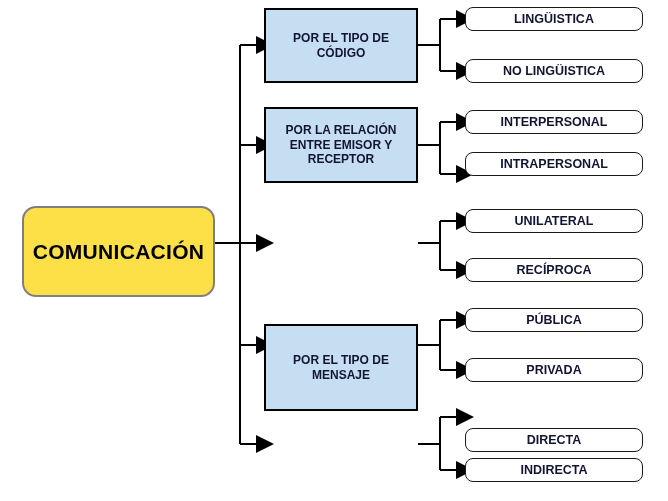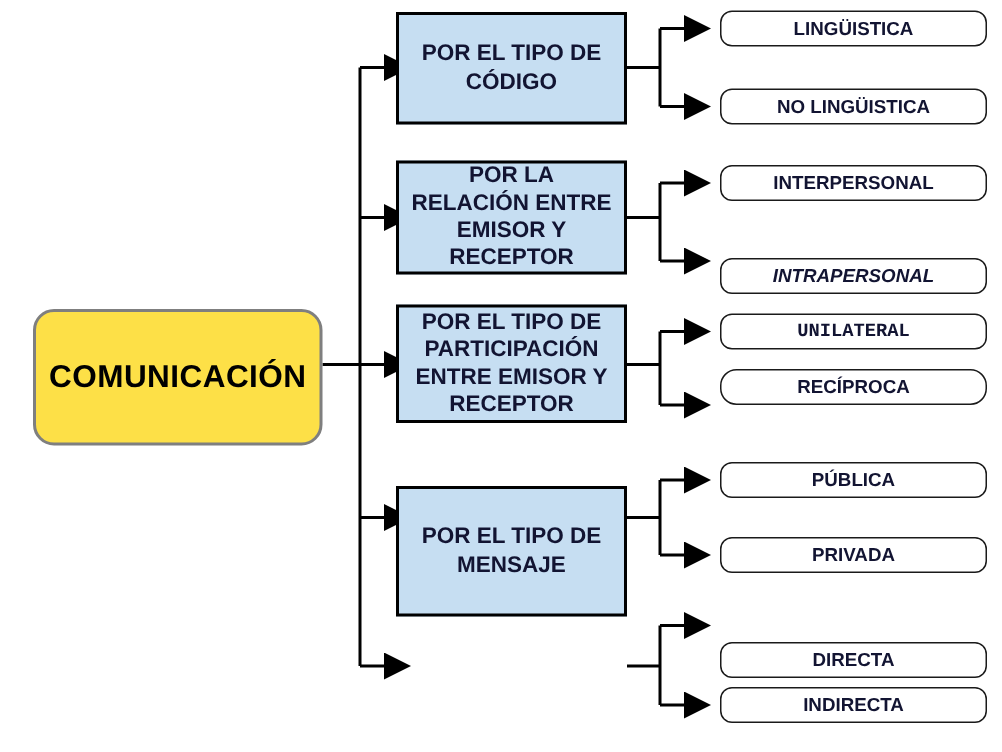--- a/index.html
+++ b/index.html
@@ -13,27 +13,27 @@
     text-align:center; box-sizing:border-box;
   }
   .root {
     left:22px; top:206px; width:193px; height:91px;
     background:#fde047; border:2px solid #7F7F7F; border-radius:14px;
     font-size:21px; font-weight:bold; color:#000000; letter-spacing:0.3px;
   }
   .branch {
     left:264px; width:154px;
     background:#C6DEF2; border:2px solid #000000;
-    font-size:15px; font-weight:bold; color:#121432;
+    font-size:12px; font-weight:bold; color:#121432;
     line-height:1.22; padding:16px 7px;
   }
   .leaf {
     left:465px; width:178px; height:24px;
     background:#FFFFFF; border:1.5px solid #1A1A1A; border-radius:8px;
-    font-size:12.5px; font-weight:bold; color:#121432;margin-left:15px;
+    font-size:12.5px; font-weight:bold; color:#121432;
   }
 </style>
 </head>
 <body>
 
 <div class="canvas">
 
   <svg class="connectors" viewBox="0 0 668 501" xmlns="http://www.w3.org/2000/svg">
     <defs>
       <marker id="arrow" viewBox="0 0 10 10" refX="0" refY="5" markerWidth="9" markerHeight="9" orient="auto">
@@ -76,27 +76,26 @@
         <path d="M440,417 V470"></path>
       <path d="M440,417 H456" marker-end="url(#arrow)"></path>
       <path d="M440,470 H456" marker-end="url(#arrow)"></path>
     </g>
   </svg>
 
   <div class="node root">COMUNICACIÓN</div>
 
   <div class="node branch" style="top:8px;   height:75px;">POR EL TIPO DE CÓDIGO</div>
   <div class="node branch" style="top:107px; height:76px;">POR LA RELACIÓN ENTRE EMISOR Y RECEPTOR</div>
-  <div class="node branch" style="top:203px; height:79px;">POR EL TIPO DE PARTICIPACIÓN ENTRE EMISOR Y RECEPTOR</div>
   <div class="node branch" style="top:324px; height:87px;">POR EL TIPO DE MENSAJE</div>
 
   <div class="node leaf" style="top:7px;">LINGÜISTICA</div>
   <div class="node leaf" style="top:59px;">NO LINGÜISTICA</div>
   <div class="node leaf" style="top:110px;">INTERPERSONAL</div>
-  <div class="node leaf" style="top:172px;font-style:italic;">INTRAPERSONAL</div>
-  <div class="node leaf" style="top:209px;font-family:Liberation Mono, monospace;">UNILATERAL</div>
-  <div class="node leaf" style="top:246px;border-radius:11px;">RECÍPROCA</div>
+  <div class="node leaf" style="top:152px;">INTRAPERSONAL</div>
+  <div class="node leaf" style="top:209px;">UNILATERAL</div>
+  <div class="node leaf" style="top:258px;">RECÍPROCA</div>
   <div class="node leaf" style="top:308px;">PÚBLICA</div>
   <div class="node leaf" style="top:358px;">PRIVADA</div>
   <div class="node leaf" style="top:428px;">DIRECTA</div>
   <div class="node leaf" style="top:458px;text-align:center;">INDIRECTA</div>
 
 </div>
 
 </body></html>

